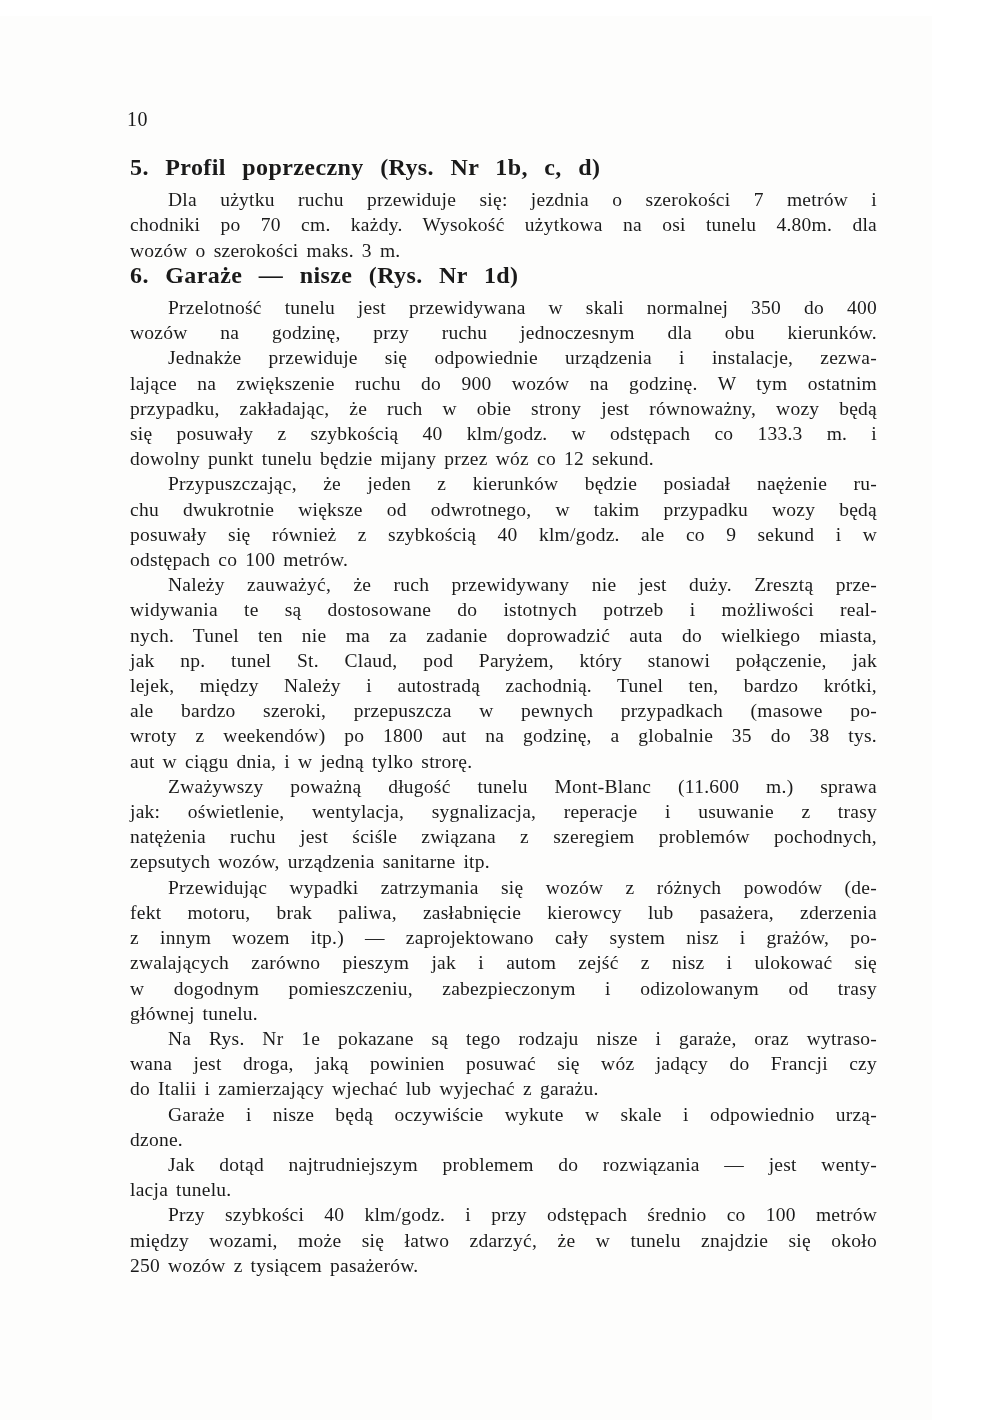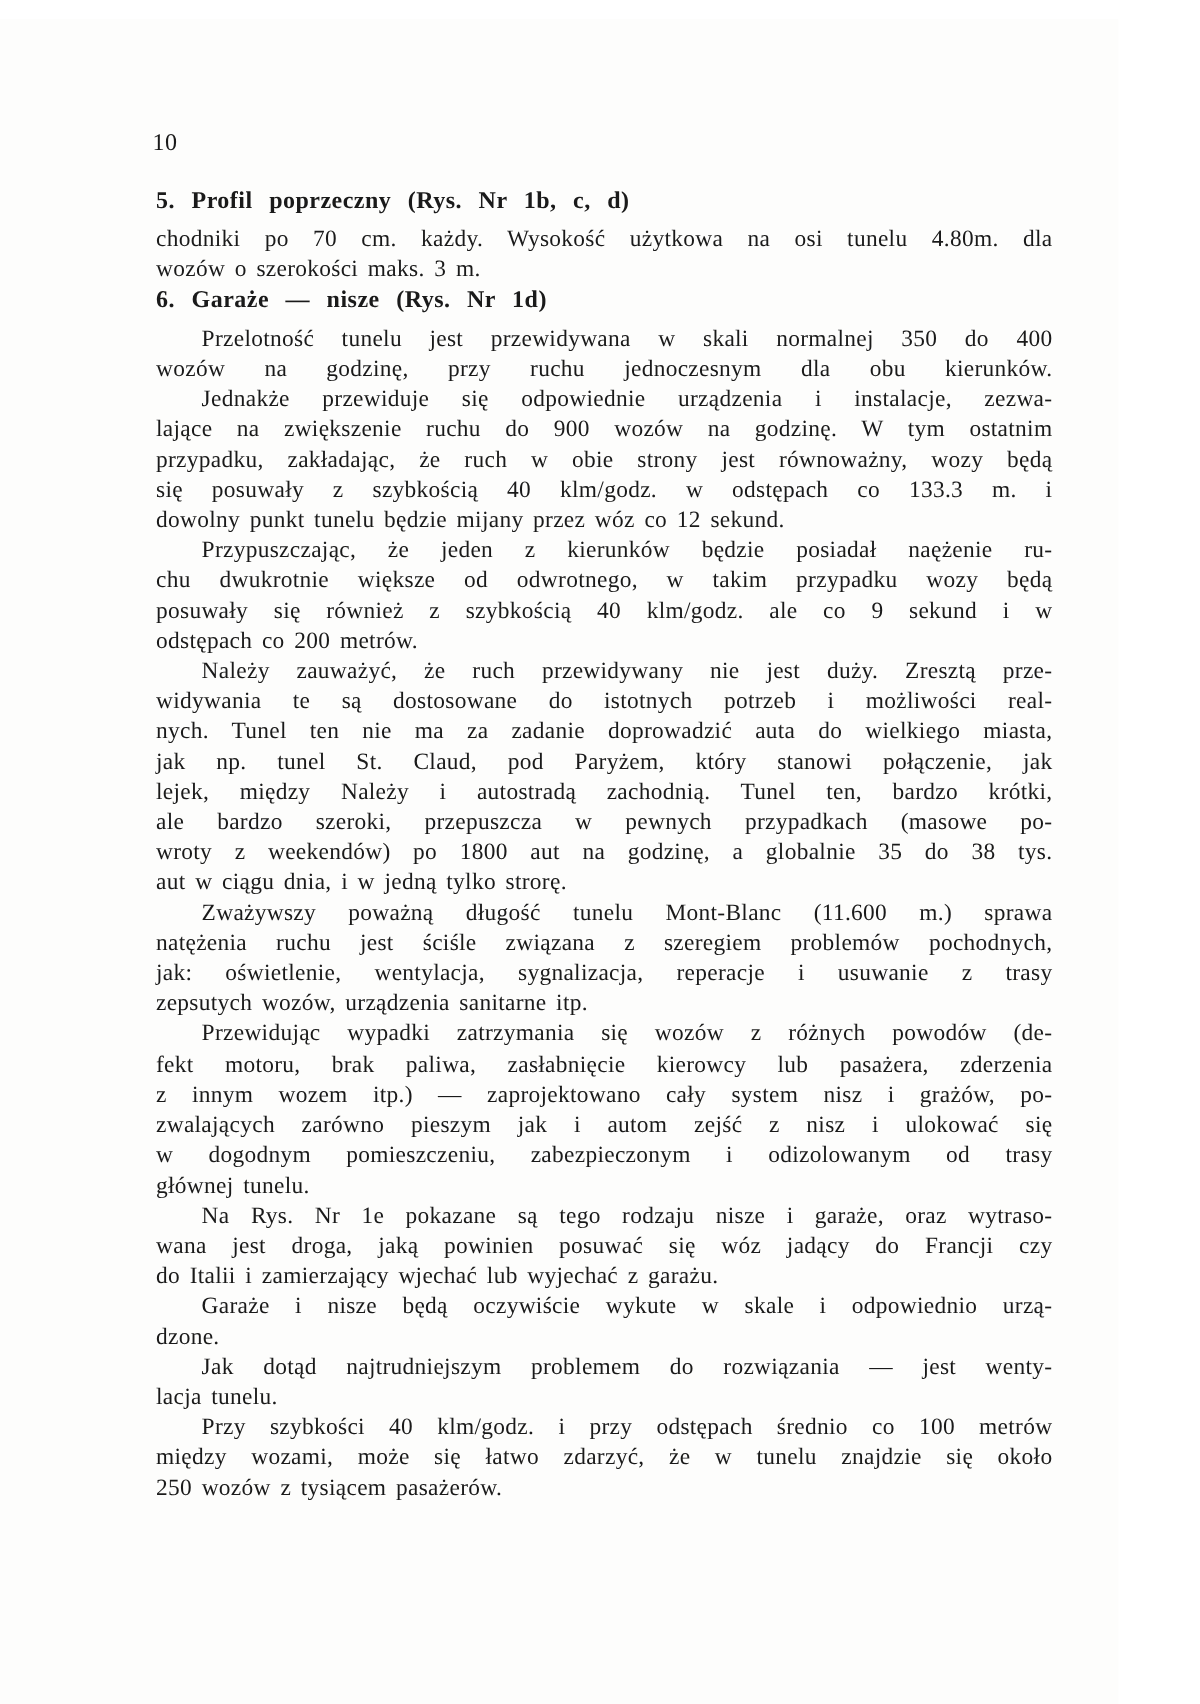--- a/index.html
+++ b/index.html
@@ -28,21 +28,21 @@
     position: absolute;
     left: 130px;
     top: 139px;
     width: 747px;
     font-size: 19.5px;
     line-height: 25.2px;
     letter-spacing: 0.25px;
   }
   .heading {
     font-weight: bold;
-    font-size: 20px;
+    font-size: 24px;
     word-spacing: 0.42em;
     letter-spacing: 0.4px;
     margin: 0 0 7px 0;
   }
   .para { margin: 0; }
   .line {
     word-spacing: 0.15em;
     white-space: normal;
   }
   .line.first { text-indent: 38px; }
@@ -52,55 +52,56 @@
   }
 </style>
 </head>
 <body>
 
 <main class="page">
   <div class="pagenum">10</div>
   <section class="content">
       <div class="heading">5. Profil poprzeczny (Rys. Nr 1b, c, d)</div>
       <div class="para">
+        <div class="line first just">Dla użytku ruchu przewiduje się: jezdnia o szerokości 7 metrów i</div>
         <div class="line just">chodniki po 70 cm. każdy. Wysokość użytkowa na osi tunelu 4.80m. dla</div>
         <div class="line">wozów o szerokości maks. 3 m.</div>
       </div>
       <div class="heading">6. Garaże — nisze (Rys. Nr 1d)</div>
       <div class="para">
         <div class="line first just">Przelotność tunelu jest przewidywana w skali normalnej 350 do 400</div>
         <div class="line just">wozów na godzinę, przy ruchu jednoczesnym dla obu kierunków.</div>
       </div>
       <div class="para">
         <div class="line first just">Jednakże przewiduje się odpowiednie urządzenia i instalacje, zezwa-</div>
         <div class="line just">lające na zwiększenie ruchu do 900 wozów na godzinę. W tym ostatnim</div>
         <div class="line just">przypadku, zakładając, że ruch w obie strony jest równoważny, wozy będą</div>
         <div class="line just">się posuwały z szybkością 40 klm/godz. w odstępach co 133.3 m. i</div>
         <div class="line">dowolny punkt tunelu będzie mijany przez wóz co 12 sekund.</div>
       </div>
       <div class="para">
         <div class="line first just">Przypuszczając, że jeden z kierunków będzie posiadał naężenie ru-</div>
         <div class="line just">chu dwukrotnie większe od odwrotnego, w takim przypadku wozy będą</div>
         <div class="line just">posuwały się również z szybkością 40 klm/godz. ale co 9 sekund i w</div>
-        <div class="line">odstępach co 200 metrów.</div>
+        <div class="line">odstępach co 100 metrów.</div>
       </div>
       <div class="para">
         <div class="line first just">Należy zauważyć, że ruch przewidywany nie jest duży. Zresztą prze-</div>
         <div class="line just">widywania te są dostosowane do istotnych potrzeb i możliwości real-</div>
         <div class="line just">nych. Tunel ten nie ma za zadanie doprowadzić auta do wielkiego miasta,</div>
         <div class="line just">jak np. tunel St. Claud, pod Paryżem, który stanowi połączenie, jak</div>
         <div class="line just">lejek, między Należy i autostradą zachodnią. Tunel ten, bardzo krótki,</div>
         <div class="line just">ale bardzo szeroki, przepuszcza w pewnych przypadkach (masowe po-</div>
         <div class="line just">wroty z weekendów) po 1800 aut na godzinę, a globalnie 35 do 38 tys.</div>
         <div class="line">aut w ciągu dnia, i w jedną tylko strorę.</div>
       </div>
       <div class="para">
         <div class="line first just">Zważywszy poważną długość tunelu Mont-Blanc (11.600 m.) sprawa</div>
+        <div class="line just">jak: oświetlenie, wentylacja, sygnalizacja, reperacje i usuwanie z trasy</div>
         <div class="line just">natężenia ruchu jest ściśle związana z szeregiem problemów pochodnych,</div>
-        <div class="line just">jak: oświetlenie, wentylacja, sygnalizacja, reperacje i usuwanie z trasy</div>
         <div class="line">zepsutych wozów, urządzenia sanitarne itp.</div>
       </div>
       <div class="para">
         <div class="line first just">Przewidując wypadki zatrzymania się wozów z różnych powodów (de-</div>
         <div class="line just">fekt motoru, brak paliwa, zasłabnięcie kierowcy lub pasażera, zderzenia</div>
         <div class="line just">z innym wozem itp.) — zaprojektowano cały system nisz i grażów, po-</div>
         <div class="line just">zwalających zarówno pieszym jak i autom zejść z nisz i ulokować się</div>
         <div class="line just">w dogodnym pomieszczeniu, zabezpieczonym i odizolowanym od trasy</div>
         <div class="line">głównej tunelu.</div>
       </div>

